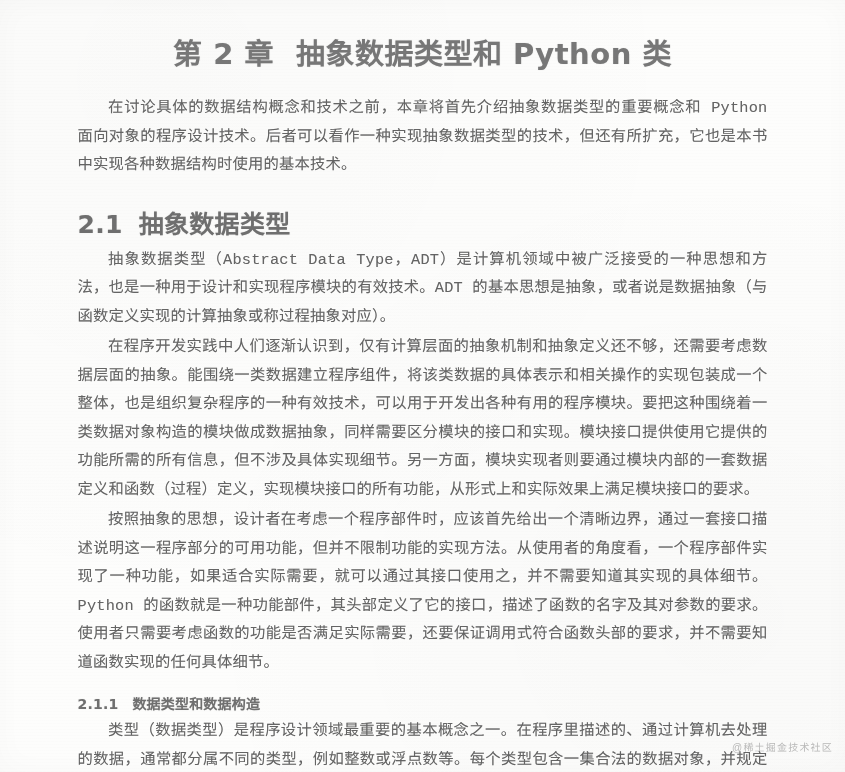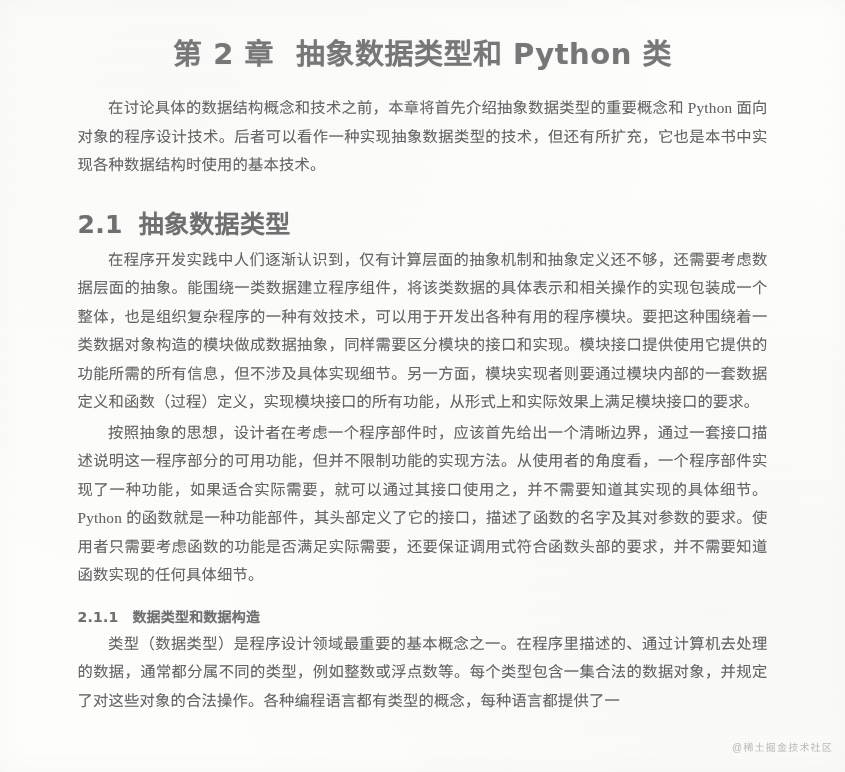--- a/index.html
+++ b/index.html
@@ -53,21 +53,21 @@
 
   p.body-par {
     margin: 0 0 2px 0;
     font-size: 15.3px;
     line-height: 28.5px;
     text-align: justify;
     text-justify: inter-ideograph;
     text-indent: 2em;
     color: #646464;
     letter-spacing: 0.2px;
-    font-family: Liberation Serif, serif;
+    font-family: Liberation Mono, monospace;
     text-shadow: 0 0 0.6px rgba(100,100,100,0.25);
   }
 
   
   h2.section-heading {
     margin: 14px 0 6px 0;
     font-family: "DejaVu Sans", "Liberation Sans", sans-serif;
     font-size: 25px;
     font-weight: 600;
     color: #6f6f6f;
@@ -131,20 +131,21 @@
   <div class="content">
 
     <p class="body-par">在讨论具体的数据结构概念和技术之前，本章将首先介绍抽象数据类型的重要概念和 Python 面向对象的程序设计技术。后者可以看作一种实现抽象数据类型的技术，但还有所扩充，它也是本书中实现各种数据结构时使用的基本技术。</p>
 
     <div class="spacer-sm"></div>
 
     <h2 class="section-heading">
       <span>2.1</span><span class="sec-gap"></span><span>抽象数据类型</span>
     </h2>
 
+    <p class="body-par">抽象数据类型（Abstract Data Type，ADT）是计算机领域中被广泛接受的一种思想和方法，也是一种用于设计和实现程序模块的有效技术。ADT 的基本思想是抽象，或者说是数据抽象（与函数定义实现的计算抽象或称过程抽象对应）。</p>
     <p class="body-par">在程序开发实践中人们逐渐认识到，仅有计算层面的抽象机制和抽象定义还不够，还需要考虑数据层面的抽象。能围绕一类数据建立程序组件，将该类数据的具体表示和相关操作的实现包装成一个整体，也是组织复杂程序的一种有效技术，可以用于开发出各种有用的程序模块。要把这种围绕着一类数据对象构造的模块做成数据抽象，同样需要区分模块的接口和实现。模块接口提供使用它提供的功能所需的所有信息，但不涉及具体实现细节。另一方面，模块实现者则要通过模块内部的一套数据定义和函数（过程）定义，实现模块接口的所有功能，从形式上和实际效果上满足模块接口的要求。</p>
     <p class="body-par">按照抽象的思想，设计者在考虑一个程序部件时，应该首先给出一个清晰边界，通过一套接口描述说明这一程序部分的可用功能，但并不限制功能的实现方法。从使用者的角度看，一个程序部件实现了一种功能，如果适合实际需要，就可以通过其接口使用之，并不需要知道其实现的具体细节。Python 的函数就是一种功能部件，其头部定义了它的接口，描述了函数的名字及其对参数的要求。使用者只需要考虑函数的功能是否满足实际需要，还要保证调用式符合函数头部的要求，并不需要知道函数实现的任何具体细节。</p>
 
     <h3 class="subsection-heading">
       <span>2.1.1</span><span class="sec-gap"></span><span>数据类型和数据构造</span>
     </h3>
 
     <p class="body-par">类型（数据类型）是程序设计领域最重要的基本概念之一。在程序里描述的、通过计算机去处理的数据，通常都分属不同的类型，例如整数或浮点数等。每个类型包含一集合法的数据对象，并规定了对这些对象的合法操作。各种编程语言都有类型的概念，每种语言都提供了一</p>
 
   </div>

